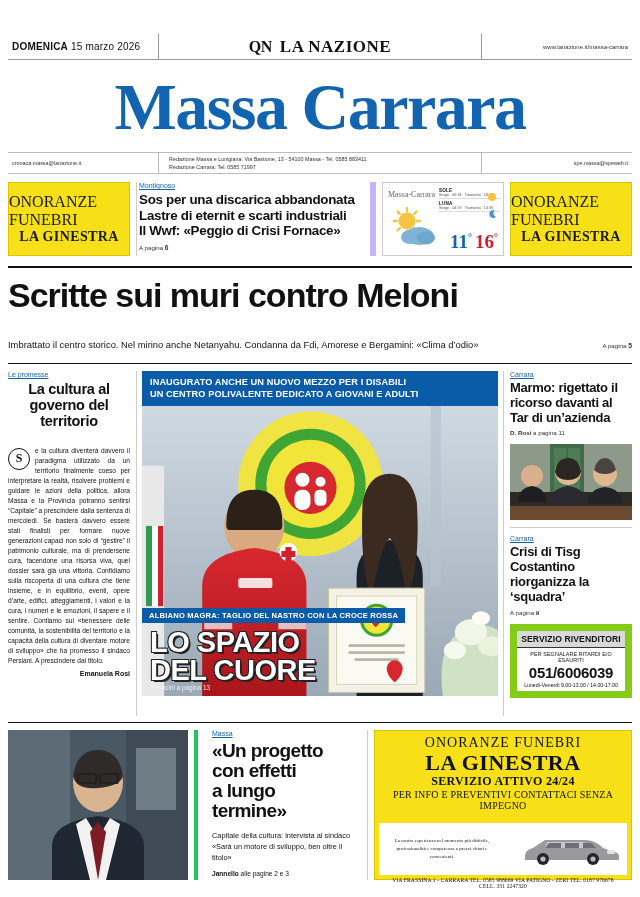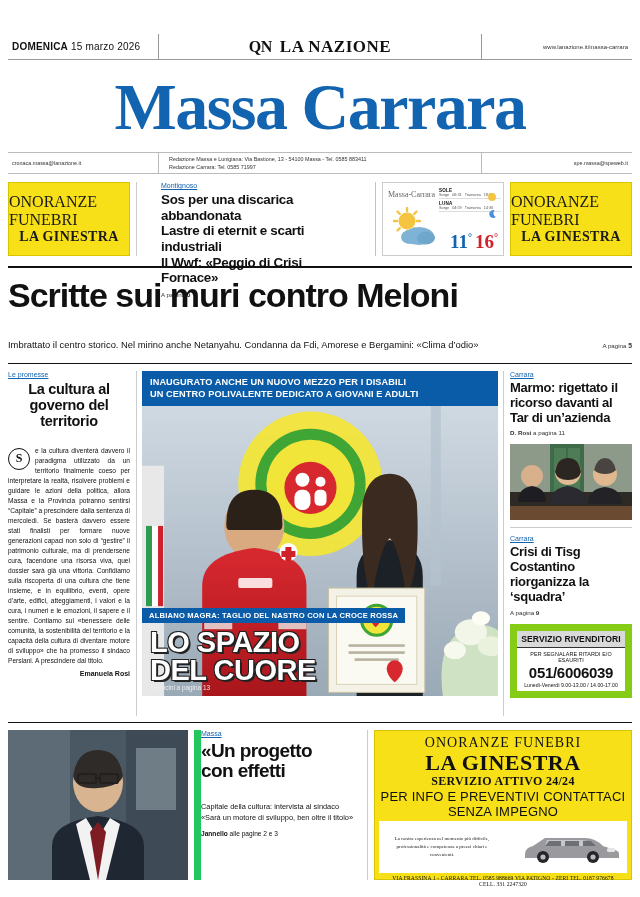--- a/index.html
+++ b/index.html
@@ -68,21 +68,21 @@
   
   .teaser-row { display: flex; gap: 6px; margin-top: 8px; height: 74px; }
   .ad-yellow {
     background: #f7e018; border: 1px solid #d9c400;
     display: flex; flex-direction: column; align-items: center; justify-content: center;
     font-family: "Liberation Serif", serif; color: #1a1a1a;
   }
   .ad-yellow .l2 { font-size: 14px; font-weight: bold; letter-spacing: .4px; }
   .ad-side { width: 122px; }
 
-  .teaser-mid { flex: 1; padding: 0 24px; border-left: 1px solid #ccc; border-right: 1px solid #c4b5fd;}
+  .teaser-mid { flex: 1; padding: 0 2px; border-left: 1px solid #ccc; border-right: 6px solid #c4b5fd;}
   .kicker { font-size: 7px; color: #1263b0; text-decoration: underline; margin-bottom: 3px; }
   .teaser-mid h2 {
     font-size: 13.4px; font-weight: bold; line-height: 1.17; letter-spacing: -0.3px;
   }
   .pageref { font-size: 6.2px; color: #333; margin-top: 5px; }
   .pageref b { font-size: 6.6px; }
 
   
   .weather {
     width: 122px; border: 1px solid #ccc; background:#fff;
@@ -183,45 +183,45 @@
     letter-spacing: .1px; border-bottom: 1px solid #333;
   }
   .rivend .rv-sub { font-size: 5.4px; padding: 3px 2px 1px; letter-spacing: .1px;}
   .rivend .rv-phone { font-size: 15px; font-weight: bold; letter-spacing: -0.3px; }
   .rivend .rv-hours { font-size: 5.2px; padding-top: 1px; }
 
   
   .bottomrule { border-top: 1.5px solid #111; margin-top: 6px; }
   .bottom { display: flex; gap: 6px; margin-top: 7px; height: 150px; }
   .bphoto { width: 180px; background: linear-gradient(150deg,#5b6b7a,#2e3943); }
-  .bmid { flex: 1; padding: 0 0; border-left: 7px solid #22c55e; border-right: 1px solid #ccc; }
+  .bmid { flex: 1; padding: 0 14px; border-left: 4px solid #22c55e; border-right: 1px solid #ccc; }
   .bmid h3 {
     font-size: 19px; font-weight: bold; line-height: 1.06; letter-spacing: -0.6px;
     margin-top: 4px;
   }
-  .bmid .deck { font-size: 7.4px; line-height: 1.5; margin-top: 20px; }
+  .bmid .deck { font-size: 7.4px; line-height: 1.5; margin-top: 8px; }
   .bmid .bref { font-size: 6.6px; margin-top: 7px; }
   .bmid .bref b { font-weight: bold; }
 
   .bigad { width: 258px; border: 1px solid #d9c400; background: #f7e018; padding: 4px; }
   .bigad .ln1 {
     text-align: center; font-family: "Liberation Serif", serif; font-size: 14px;
     letter-spacing: 1px; color: #111;
   }
   .bigad .ln2 {
     text-align: center; font-family: "Liberation Serif", serif; font-size: 22px;
     font-weight: bold; letter-spacing: .5px; line-height: 1.05;
   }
   .bigad .ln3 {
     text-align: center; font-family: "Liberation Serif", serif; font-size: 12px;
     font-weight: bold; letter-spacing: .3px;
   }
   .bigad .ln4 {
-    text-align: center; font-family: Liberation Sans, sans-serif; font-size: 13px;
-    letter-spacing: .2px; padding-bottom: 2px;
+    text-align: center; font-family: Liberation Serif, serif; font-size: 10px;
+    letter-spacing: .2px; padding-bottom: 12px;
   }
   .bigad .panel {
     background: #fff; height: 52px; display: flex; align-items: center;
     justify-content: space-between; padding: 0 8px; position: relative;
   }
   .bigad .panel .ptext {
     font-family: "Liberation Serif", serif; font-size: 5px; line-height: 1.6;
     color: #222; width: 110px; text-align: center;
   }
   .car {
@@ -512,20 +512,21 @@
         <path d="M78 88l12 20 12-20 10 6-14 56H82L68 94z" fill="#f2f2f2"></path>
         <path d="M90 92l-8 10 8 48 8-48z" fill="#7e1c24"></path>
       </svg>
     </div>
 
     <div class="bmid">
       <div class="kicker">Massa</div>
       <h3>
         <span>«Un progetto</span><br>
         <span>con effetti</span><br>
+        <span>a lungo termine»</span>
       </h3>
       <div class="deck">
         <div>Capitale della cultura: intervista al sindaco</div>
         <div>«Sarà un motore di sviluppo, ben oltre il titolo»</div>
       </div>
       <div class="bref">
         <b>Jannello</b>
         <span>alle pagine 2 e 3</span>
       </div>
     </div>

